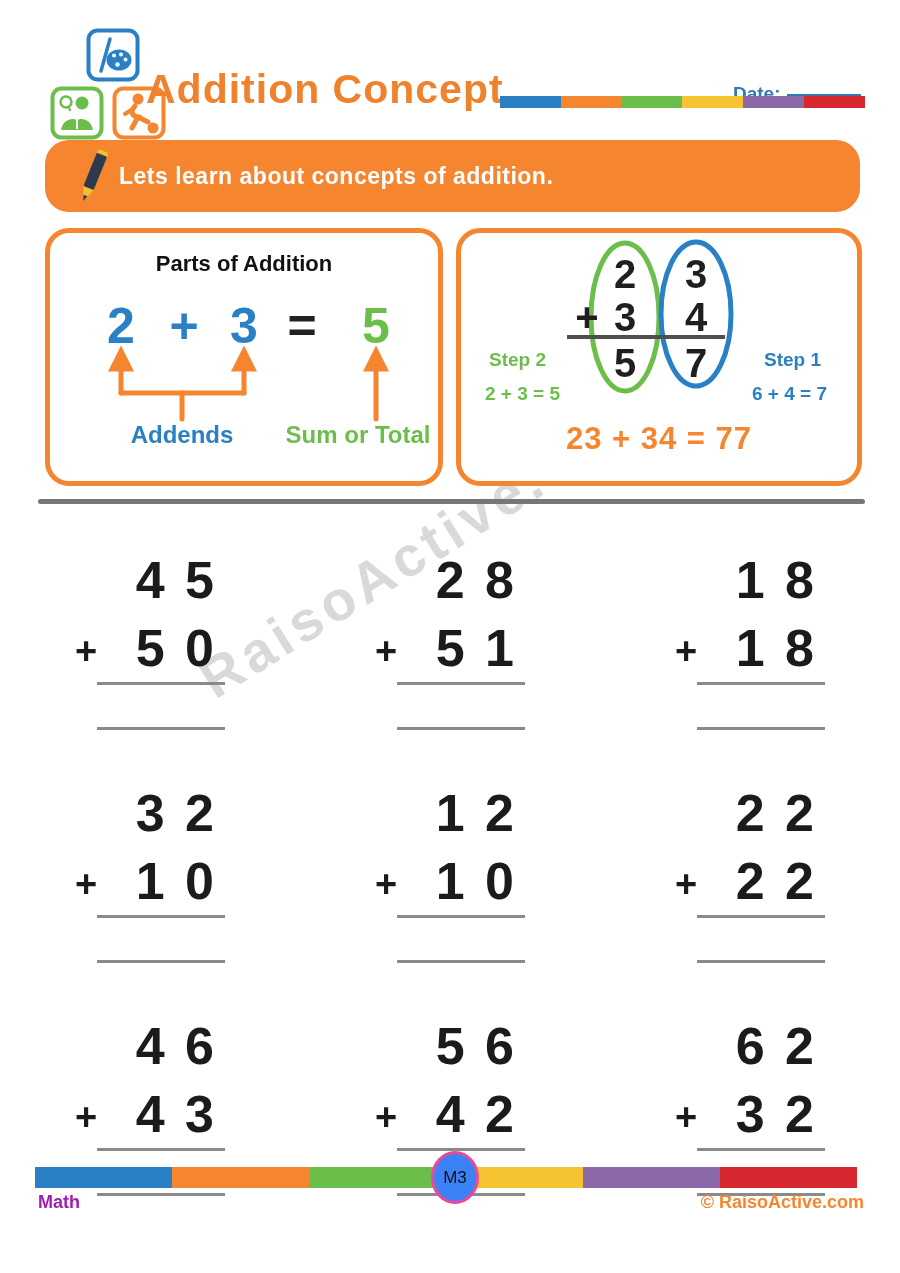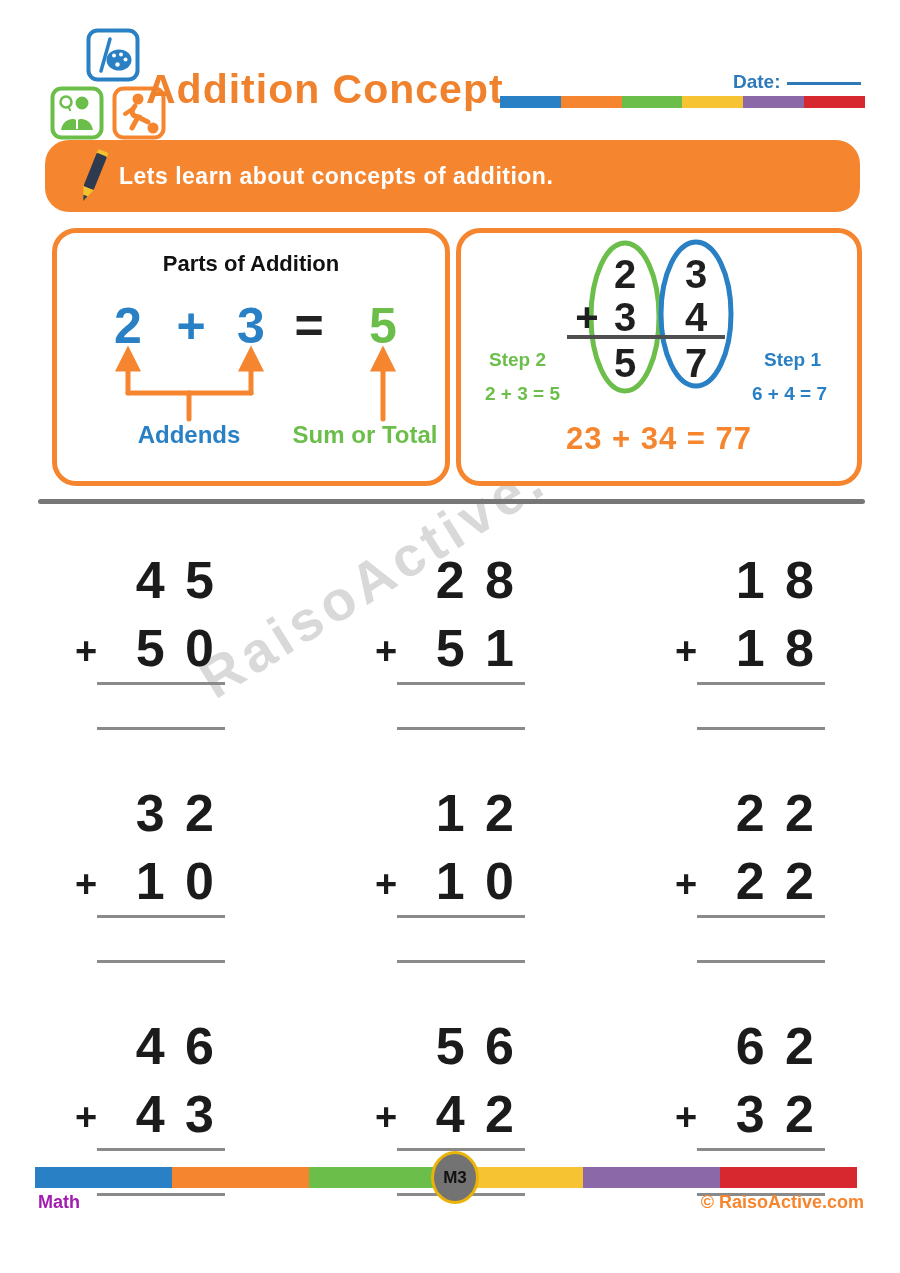--- a/index.html
+++ b/index.html
@@ -11,39 +11,39 @@
              font-size:56px;font-weight:bold;letter-spacing:5px;color:#d9d9d9;
              transform:rotate(-32deg);transform-origin:left bottom;}
 
   
   .logo-icon{position:absolute;width:54px;height:54px;}
   .li-art{left:86px;top:28px;}
   .li-read{left:50px;top:86px;}
   .li-soccer{left:112px;top:86px;}
   .page-title{position:absolute;left:146px;top:66px;z-index:2;
               font-size:41px;font-weight:bold;letter-spacing:1px;color:#f0822e;}
-  .date-wrap{position:absolute;left:733px;top:71px;z-index:2;font-size:19px;font-weight:bold;color:#2e79b8;}
+  .date-wrap{position:absolute;left:733px;top:83px;z-index:2;font-size:19px;font-weight:bold;color:#2e79b8;}
   .date-line{display:inline-block;width:74px;border-bottom:3px solid #2e79b8;margin-left:6px;
              transform:translateY(-3px);}
   .top-bar{position:absolute;left:500px;top:96px;width:365px;height:12px;display:flex;z-index:2;}
   .top-bar span,.footer-bar span{flex:1;}
   .seg-blue{background:#2980c4;} .seg-orange{background:#f5862f;} .seg-green{background:#6cbe4b;}
   .seg-yellow{background:#f6c433;} .seg-purple{background:#8b68a8;} .seg-red{background:#d7282f;}
 
   
   .banner{position:absolute;left:45px;top:140px;width:815px;height:72px;z-index:2;
           background:#f5862f;border-radius:24px;}
   .banner-pencil{position:absolute;left:26px;top:7px;width:44px;height:58px;}
   .banner-text{position:absolute;left:74px;top:0;height:72px;display:flex;align-items:center;
                color:#fff;font-size:23px;font-weight:bold;letter-spacing:0.5px;}
 
   
   .cbox{position:absolute;top:228px;height:258px;background:#fff;z-index:2;box-sizing:border-box;
         border:5px solid #f5862f;border-radius:24px;}
-  .parts-box{left:52px;width:398px;}
+  .parts-box{left:45px;width:398px;}
   .steps-box{left:456px;width:406px;}
   .box-title{position:absolute;left:0;right:0;top:18px;text-align:center;
              font-size:22px;font-weight:bold;color:#111;}
   .eq-token{position:absolute;top:68px;transform:translateX(-50%);
             font-size:50px;font-weight:bold;line-height:1;}
   .c-blue{color:#2980c4;} .c-green{color:#6cbe4b;} .c-dark{color:#222;}
   .arrows-svg{position:absolute;left:0;top:0;width:388px;height:248px;}
   .lbl{position:absolute;top:188px;transform:translateX(-50%);font-size:24px;font-weight:bold;white-space:nowrap;}
   .lbl-addends{left:132px;color:#2980c4;}
   .lbl-sum{left:308px;color:#6cbe4b;}
@@ -72,23 +72,23 @@
   .num{font-size:52px;font-weight:bold;letter-spacing:3px;line-height:1;color:#1b1b1b;
        text-align:right;padding-right:8px;}
   .p-bot{display:flex;justify-content:space-between;align-items:flex-end;margin-top:16px;}
   .p-plus{font-size:38px;font-weight:bold;line-height:1;color:#1b1b1b;padding-bottom:4px;}
   .sum-line{margin-left:22px;margin-top:8px;height:3px;background:#8a8a8a;}
   .ans-line{margin-left:22px;margin-top:42px;height:3px;background:#8a8a8a;}
 
   
   .footer-bar{position:absolute;left:35px;top:1167px;width:822px;height:21px;display:flex;z-index:2;}
   .level-badge{position:absolute;left:431px;top:1151px;width:48px;height:53px;z-index:3;
-               background:#737373;border:3px solid #eab308;border-radius:50%;
+               background:#3b82f6;border:3px solid #ec4899;border-radius:50%;
                display:flex;align-items:center;justify-content:center;
-               font-size:17px;font-weight:bold;color:#111;box-sizing:border-box;}
+               font-size:17px;font-weight:normal;color:#111;box-sizing:border-box;}
   .footer-subject{position:absolute;left:38px;top:1192px;font-size:18px;font-weight:bold;color:#a21caf;z-index:2;}
   .footer-copy{position:absolute;right:36px;top:1192px;font-size:18px;font-weight:bold;color:#f5862f;z-index:2;}
 </style>
 </head>
 <body>
 
 <div class="page">
 
   <div class="watermark">RaisoActive.com</div>
 

